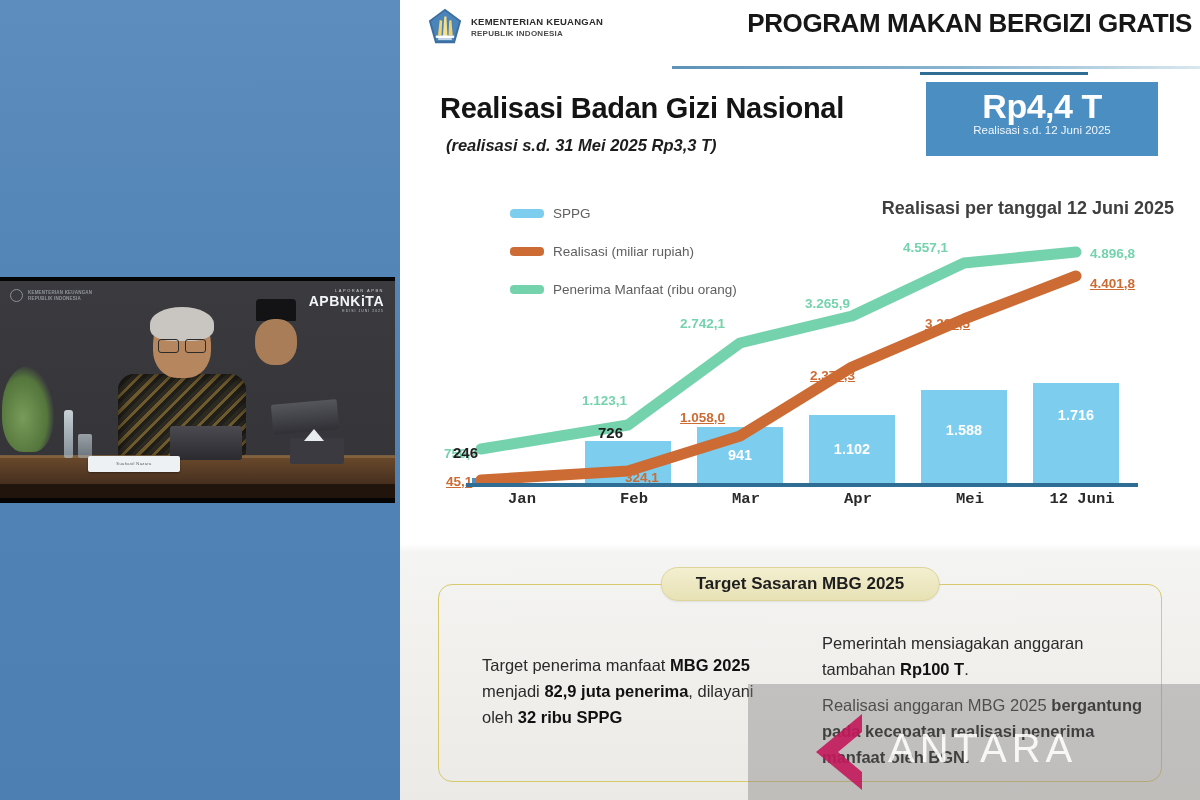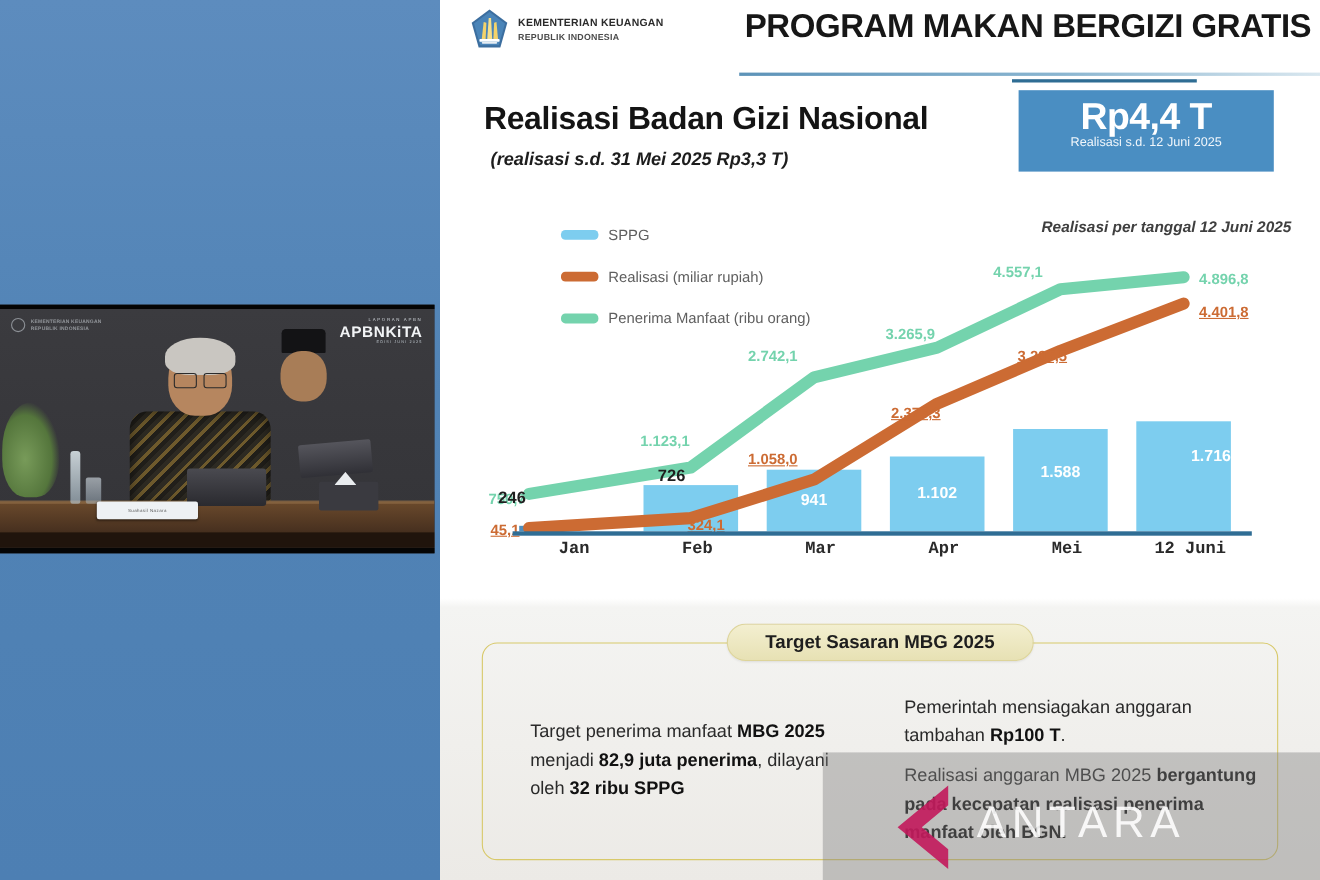--- a/index.html
+++ b/index.html
@@ -77,21 +77,21 @@
     position:absolute; left:400px; top:0; width:800px; height:800px;
     background:linear-gradient(180deg,#ffffff 0%,#ffffff 68%,#f4f4f2 69%,#eceae6 100%);
   }
   .slide-header{ position:relative; height:72px; }
   .logo-wrap{ position:absolute; left:27px; top:8px; display:flex; align-items:center; gap:8px;}
   .logo-mark{ width:36px; height:38px; }
   .logo-text .l1{ font-size:9.5px; font-weight:700; color:#2b2b2b; letter-spacing:.25px; line-height:12px;}
   .logo-text .l2{ font-size:8px; font-weight:600; color:#4a4a4a; letter-spacing:.25px; line-height:11px;}
   .prog-title{
     position:absolute; right:8px; top:8px;
-    font-size:30px; font-weight:800; color:#171717; letter-spacing:-0.4px;
+    font-size:26px; font-weight:800; color:#171717; letter-spacing:-0.4px;
     white-space:nowrap;
   }
   .hrule{
     position:absolute; left:272px; right:0; top:66px; height:3px;
     background:linear-gradient(90deg,#5d93b8 0%, #8ab5d0 55%, #d9e7ef 100%);
   }
   .hrule2{
     position:absolute; left:520px; right:112px; top:72px; height:2.5px;
     background:#2f6d94;
   }
@@ -113,21 +113,21 @@
   .kpi-box .small{ font-size:11.5px; color:#f0f6fb; margin-top:-2px;}
 
   
   .chart{ position:relative; left:0; top:8px; width:800px; height:330px; }
   .legend{ position:absolute; left:110px; top:18px; }
   .legend-row{ display:flex; align-items:center; gap:9px; margin-bottom:23px; }
   .legend-swatch{ width:34px; height:9px; border-radius:4px; }
   .legend-label{ font-size:13.5px; color:#5f5f5f; }
   .per-tanggal{
     position:absolute; right:26px; top:10px;
-    font-size:14px; font-style:italic; font-weight:600; color:#3f3f3f;
+    font-size:18px; font-weight:600; color:#3f3f3f;
   }
   .plot{ position:absolute; left:0; top:0; width:800px; height:330px; }
   .axis-line{
     position:absolute; left:66px; width:672px; top:295px; height:3.5px; background:#2f6d94;
   }
   .xlabels{ position:absolute; left:66px; top:302px; width:672px; display:flex;font-family:Liberation Mono, monospace; }
   .xlabels div{ flex:1; text-align:center; font-size:15.5px; font-weight:700; color:#2a2a2a; }
   .bar{ position:absolute; bottom:35px; background:#7dcdef; }
   .bar-val{
     position:absolute; width:100%; text-align:center; color:#ffffff;
@@ -292,21 +292,21 @@
 
         <div class="bar" style="left:409px;width:86px;height:68px;">
           <span class="bar-val" style="top:26px;">1.102</span>
         </div>
 
         <div class="bar" style="left:521px;width:86px;height:93px;">
           <span class="bar-val" style="top:32px;">1.588</span>
         </div>
 
         <div class="bar" style="left:633px;width:86px;height:100px;">
-          <span class="bar-val" style="top:24px;text-align:right;">1.716</span>
+          <span class="bar-val" style="top:24px;">1.716</span>
         </div>
 
         <svg width="800" height="330" style="position:absolute;left:0;top:0;">
 
           <polyline points="81,261 228,237 340,155 452,128 564,75 676,64" fill="none" stroke="#74d3ad" stroke-width="11" stroke-linecap="round" stroke-linejoin="round"></polyline>
 
           <polyline points="81,292 228,283 340,248 452,179 564,131 676,88" fill="none" stroke="#cc6b33" stroke-width="11" stroke-linecap="round" stroke-linejoin="round"></polyline>
         </svg>
 
         <span class="pt-label lbl-green" style="left:44px;  top:228px;margin-top:30px;">750,7</span>

